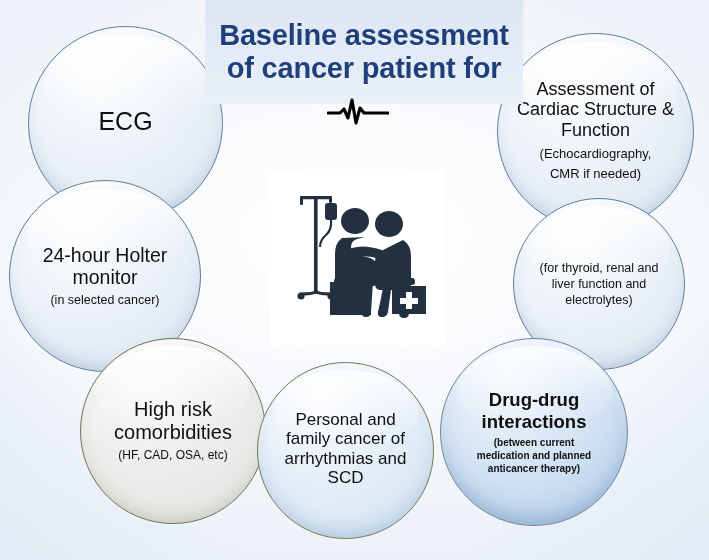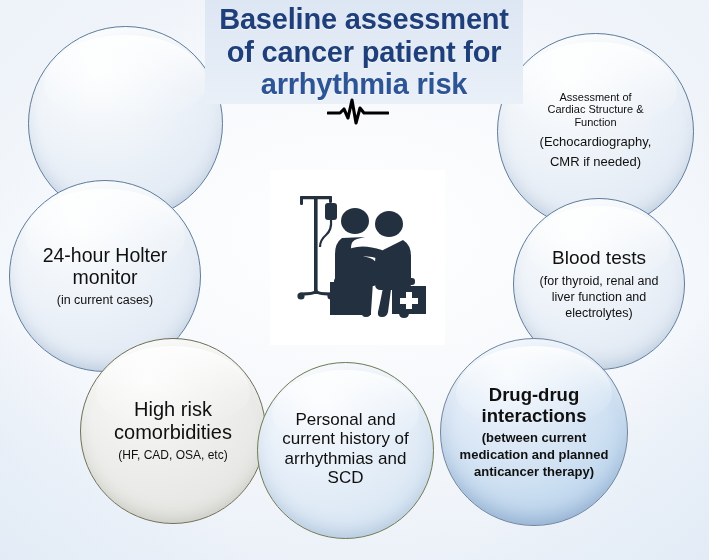--- a/index.html
+++ b/index.html
@@ -149,95 +149,94 @@
   #bub-history   {left:257px; top:362px; width:177px;height:177px; z-index:4;}
   #bub-drug      {left:440px; top:338px; width:188px;height:188px; z-index:3;font-weight:bold;}
 
   #bub-ecg .head      {font-size:25px;}
   #bub-holter .head   {font-size:19.5px;}
   #bub-blood .head    {font-size:19px;}
   #bub-highrisk .head {font-size:20px;}
   #bub-highrisk .sub  {font-size:12px;}
   #bub-history .head  {font-size:17px;}
   #bub-drug .head     {font-size:18.5px;}
-  #bub-drug .sub      {font-size:13px;}
-  #bub-assess .head   {font-size:11px;}
+  #bub-drug .sub      {font-size:10px;}
+  #bub-assess .head   {font-size:18px;}
   #bub-assess .sub    {font-size:13px;line-height:1.55;}
   #bub-blood .sub     {font-size:12.5px;line-height:1.28;}
 </style>
 </head>
 <body>
 
 <div id="canvas">
 
   <div class="bubble b-pale" id="bub-ecg">
     <div class="inner">
+      <div class="head">ECG</div>
     </div>
   </div>
 
   <div class="bubble b-pale" id="bub-holter">
     <div class="inner">
       <div class="head">24-hour Holter
 monitor</div>
-      <div class="sub">(in current cases)</div>
+      <div class="sub">(in selected cancer)</div>
     </div>
   </div>
 
   <div class="bubble b-pale" id="bub-assess">
     <div class="inner">
       <div class="head">Assessment of
 Cardiac Structure &amp;
 Function</div>
       <div class="sub">(Echocardiography,
 CMR if needed)</div>
     </div>
   </div>
 
   <div class="bubble b-pale" id="bub-blood">
     <div class="inner">
-      <div class="head">Blood tests</div>
       <div class="sub">(for thyroid, renal and
 liver function and
 electrolytes)</div>
     </div>
   </div>
 
   <div class="bubble b-grey" id="bub-highrisk">
     <div class="inner">
       <div class="head">High risk
 comorbidities</div>
       <div class="sub">(HF, CAD, OSA, etc)</div>
     </div>
   </div>
 
   <div class="bubble b-mid" id="bub-history">
     <div class="inner">
       <div class="head">Personal and
-current history of
+family cancer of
 arrhythmias and
 SCD</div>
       <div class="sub"></div>
     </div>
   </div>
 
   <div class="bubble b-blue" id="bub-drug">
     <div class="inner">
       <div class="head">Drug-drug
 interactions</div>
       <div class="sub">(between current
 medication and planned
 anticancer therapy)</div>
     </div>
   </div>
 
   <div class="title-panel">
     <div class="title-text">
       <div>Baseline assessment</div>
       <div>of cancer patient for</div>
-      <div class="lastline">arrhythmia risk</div>
     </div>
   </div>
 
   <svg class="ecg-glyph" viewBox="0 0 62 30">
     <polyline points="1,17 13,17 17,13 21,22 25,4 29,27 33,12 37,17 61,17" fill="none" stroke="#000000" stroke-width="3.1" stroke-linejoin="round" stroke-linecap="round"></polyline>
   </svg>
 
   <div class="center-card">
     <svg class="center-icon" viewBox="0 0 175 175">
       <g fill="#22303f">

